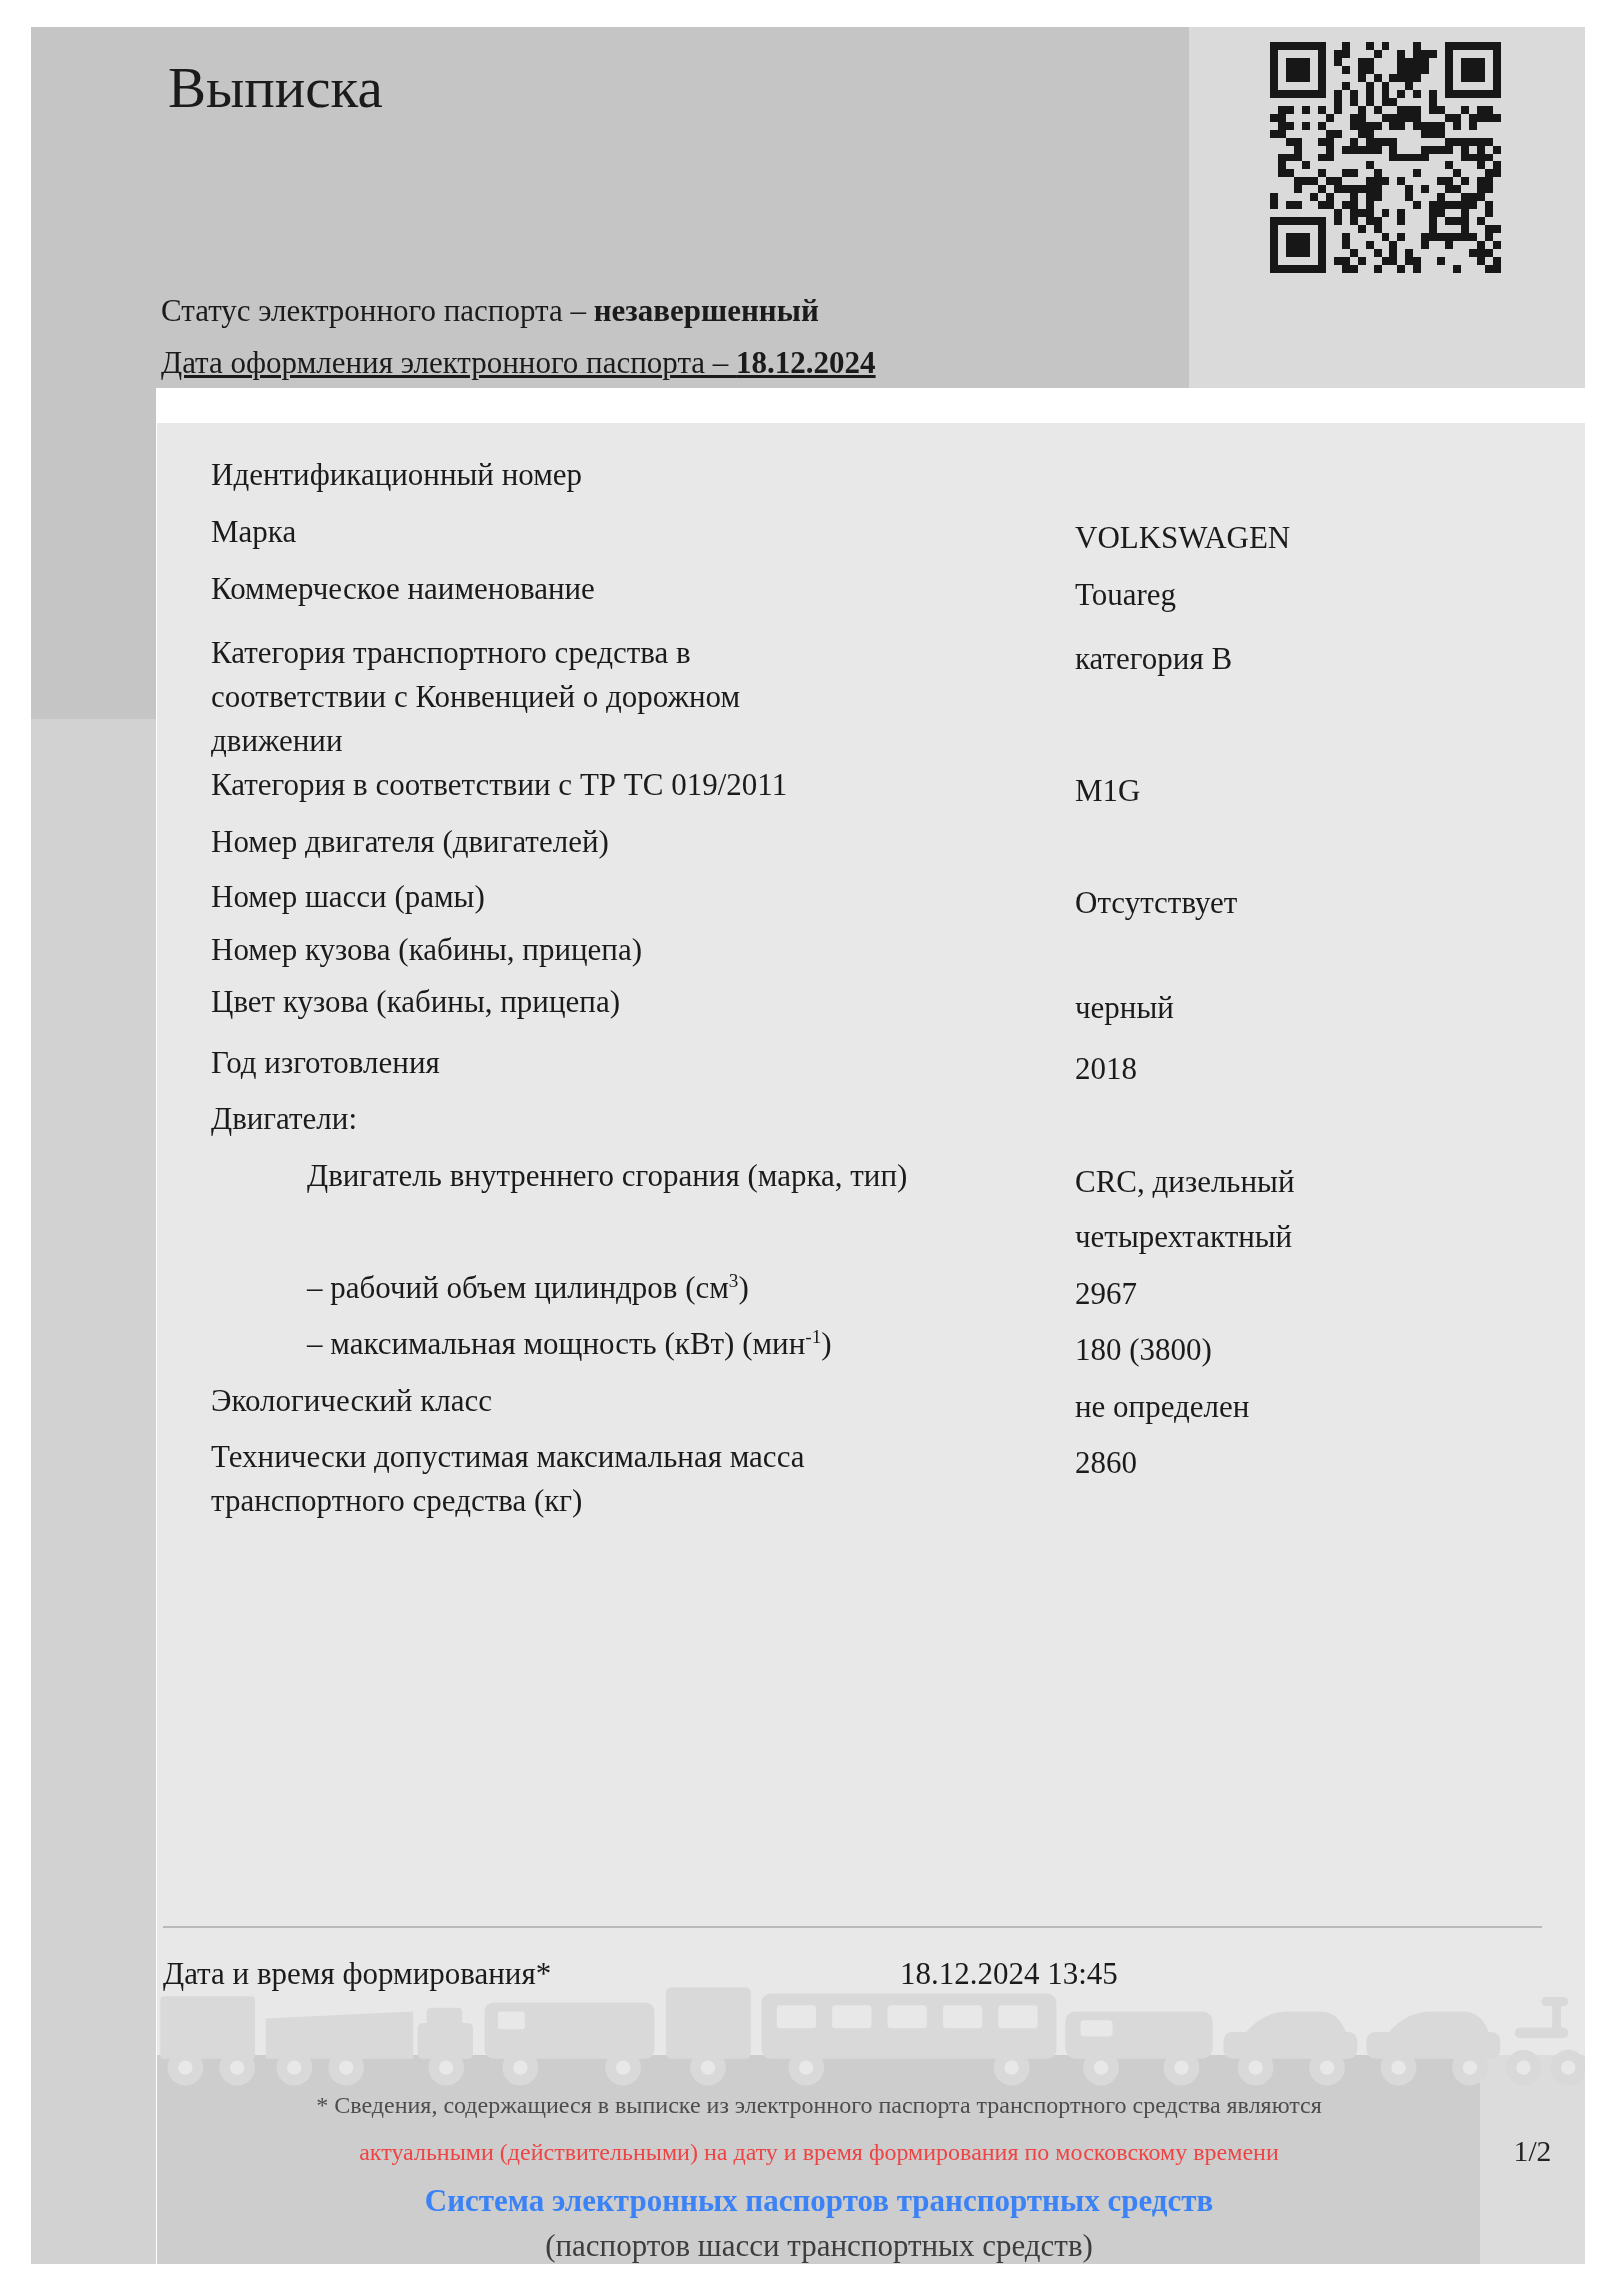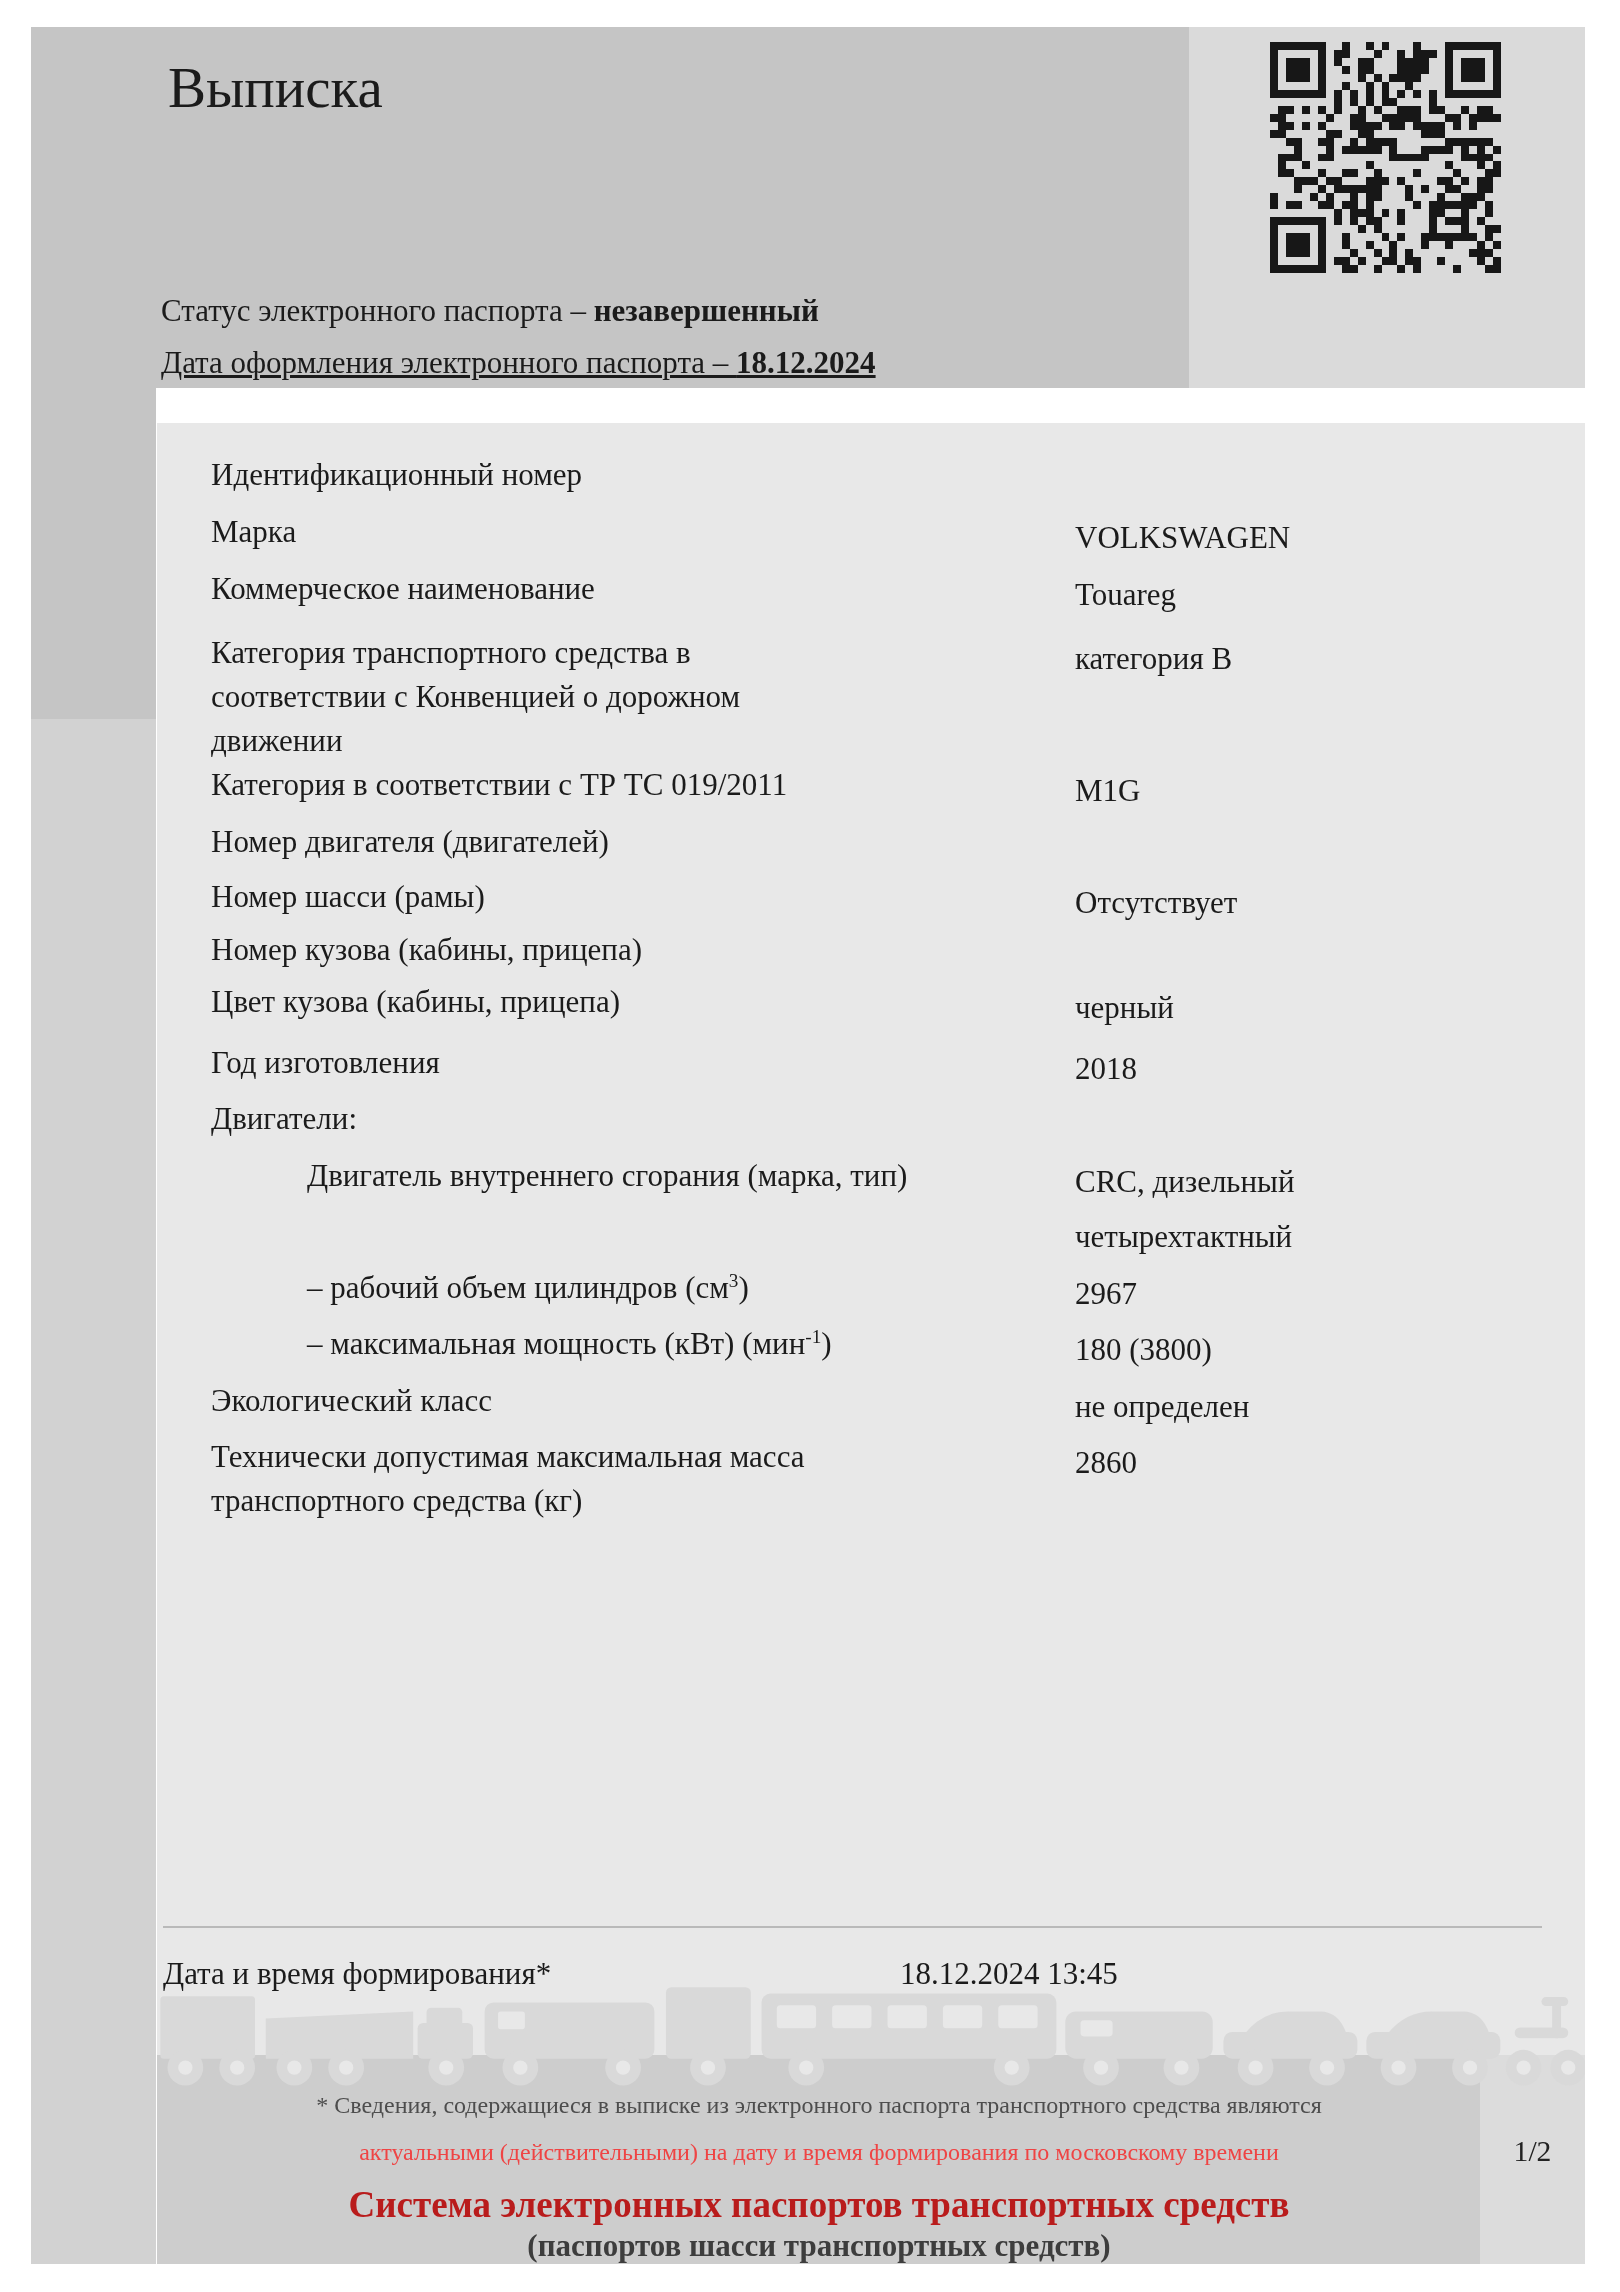--- a/index.html
+++ b/index.html
@@ -26,22 +26,22 @@
   .tlabel.ind{left:150px;width:645px;}
   .tvalue{position:absolute;left:918px;width:488px;font-size:31px;line-height:55px;white-space:pre-line;}
   sup{font-size:62%;vertical-align:super;line-height:0;}
   
   .rule{left:163px;top:1926px;width:1379px;height:1.8px;background:#b9b9b9;}
   .formation-label{left:163px;top:1955px;font-size:31px;line-height:38px;z-index:3;}
   .formation-value{left:900px;top:1955px;font-size:31px;line-height:38px;z-index:3;}
   
   .note1{left:157px;top:2092px;width:1324px;text-align:center;font-size:24px;color:#4d4d4d;}
   .note2{left:157px;top:2139px;width:1324px;text-align:center;font-size:24px;color:#ef4444;}
-  .sys1{left:157px;top:2183px;width:1324px;text-align:center;font-size:37px;color:#b91c1c;font-weight:700;}
-  .sys2{left:157px;top:2228px;width:1324px;text-align:center;font-size:31px;color:#3d3d3d;font-weight:700;}
+  .sys1{left:157px;top:2183px;width:1324px;text-align:center;font-size:31px;color:#3b82f6;font-weight:700;}
+  .sys2{left:157px;top:2228px;width:1324px;text-align:center;font-size:31px;color:#3d3d3d;font-weight:400;}
   .pagenum{left:1480px;top:2135px;width:105px;text-align:center;font-size:29.6px;color:#222;}
   .wm{left:157px;top:1921px;z-index:1;}
   .panel-content{z-index:2;}
 </style>
 </head>
 <body>
 
 <div class="page">
 
   <div class="abs band-header"></div>

